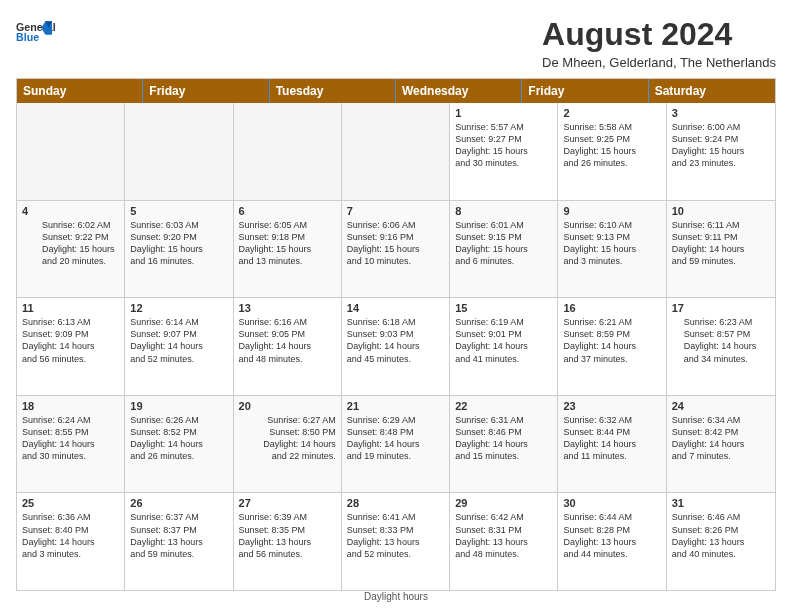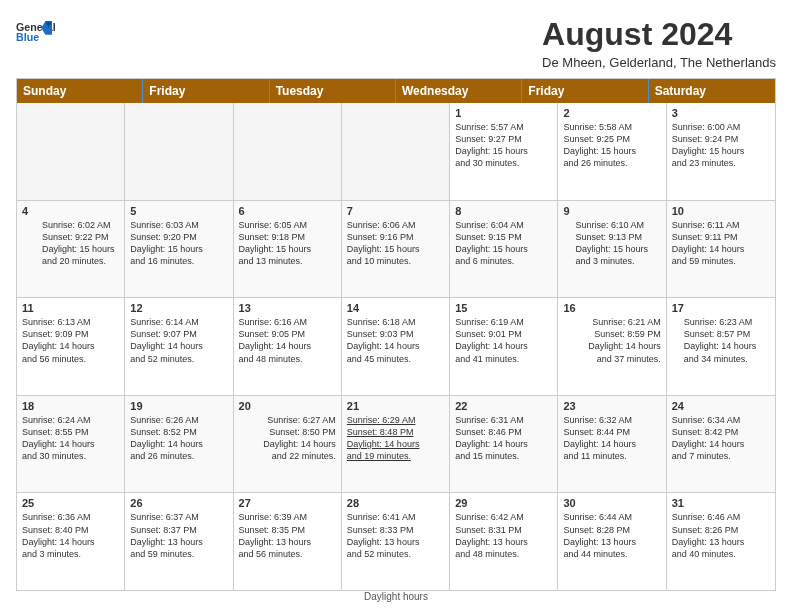--- a/index.html
+++ b/index.html
@@ -193,28 +193,28 @@
           </div>
           <div class="cal-cell alt">
             <span class="day-num">7</span>
             <div class="cell-text" style="white-space: pre-line;">Sunrise: 6:06 AM
 Sunset: 9:16 PM
 Daylight: 15 hours
 and 10 minutes.</div>
           </div>
           <div class="cal-cell alt">
             <span class="day-num">8</span>
-            <div class="cell-text" style="white-space: pre-line;">Sunrise: 6:04 AM
+            <div class="cell-text" style="white-space: pre-line;">Sunrise: 6:01 AM
 Sunset: 9:15 PM
 Daylight: 15 hours
 and 6 minutes.</div>
           </div>
           <div class="cal-cell alt">
             <span class="day-num">9</span>
-            <div class="cell-text" style="white-space: pre-line; margin-left: 12px;">Sunrise: 6:10 AM
+            <div class="cell-text" style="white-space: pre-line;">Sunrise: 6:10 AM
 Sunset: 9:13 PM
 Daylight: 15 hours
 and 3 minutes.</div>
           </div>
           <div class="cal-cell alt">
             <span class="day-num">10</span>
             <div class="cell-text" style="white-space: pre-line;">Sunrise: 6:11 AM
 Sunset: 9:11 PM
 Daylight: 14 hours
 and 59 minutes.</div>
@@ -251,21 +251,21 @@
           </div>
           <div class="cal-cell">
             <span class="day-num">15</span>
             <div class="cell-text" style="white-space: pre-line;">Sunrise: 6:19 AM
 Sunset: 9:01 PM
 Daylight: 14 hours
 and 41 minutes.</div>
           </div>
           <div class="cal-cell">
             <span class="day-num">16</span>
-            <div class="cell-text" style="white-space: pre-line; text-align: right;">Sunrise: 6:21 AM
+            <div class="cell-text" style="white-space: pre-line;">Sunrise: 6:21 AM
 Sunset: 8:59 PM
 Daylight: 14 hours
 and 37 minutes.</div>
           </div>
           <div class="cal-cell">
             <span class="day-num">17</span>
             <div class="cell-text" style="white-space: pre-line; margin-left: 12px;">Sunrise: 6:23 AM
 Sunset: 8:57 PM
 Daylight: 14 hours
 and 34 minutes.</div>
@@ -288,21 +288,21 @@
           </div>
           <div class="cal-cell alt">
             <span class="day-num">20</span>
             <div class="cell-text" style="white-space: pre-line; text-align: right;">Sunrise: 6:27 AM
 Sunset: 8:50 PM
 Daylight: 14 hours
 and 22 minutes.</div>
           </div>
           <div class="cal-cell alt">
             <span class="day-num">21</span>
-            <div class="cell-text" style="white-space: pre-line; text-decoration: underline;">Sunrise: 6:29 AM
+            <div class="cell-text" style="white-space: pre-line;">Sunrise: 6:29 AM
 Sunset: 8:48 PM
 Daylight: 14 hours
 and 19 minutes.</div>
           </div>
           <div class="cal-cell alt">
             <span class="day-num">22</span>
             <div class="cell-text" style="white-space: pre-line;">Sunrise: 6:31 AM
 Sunset: 8:46 PM
 Daylight: 14 hours
 and 15 minutes.</div>

